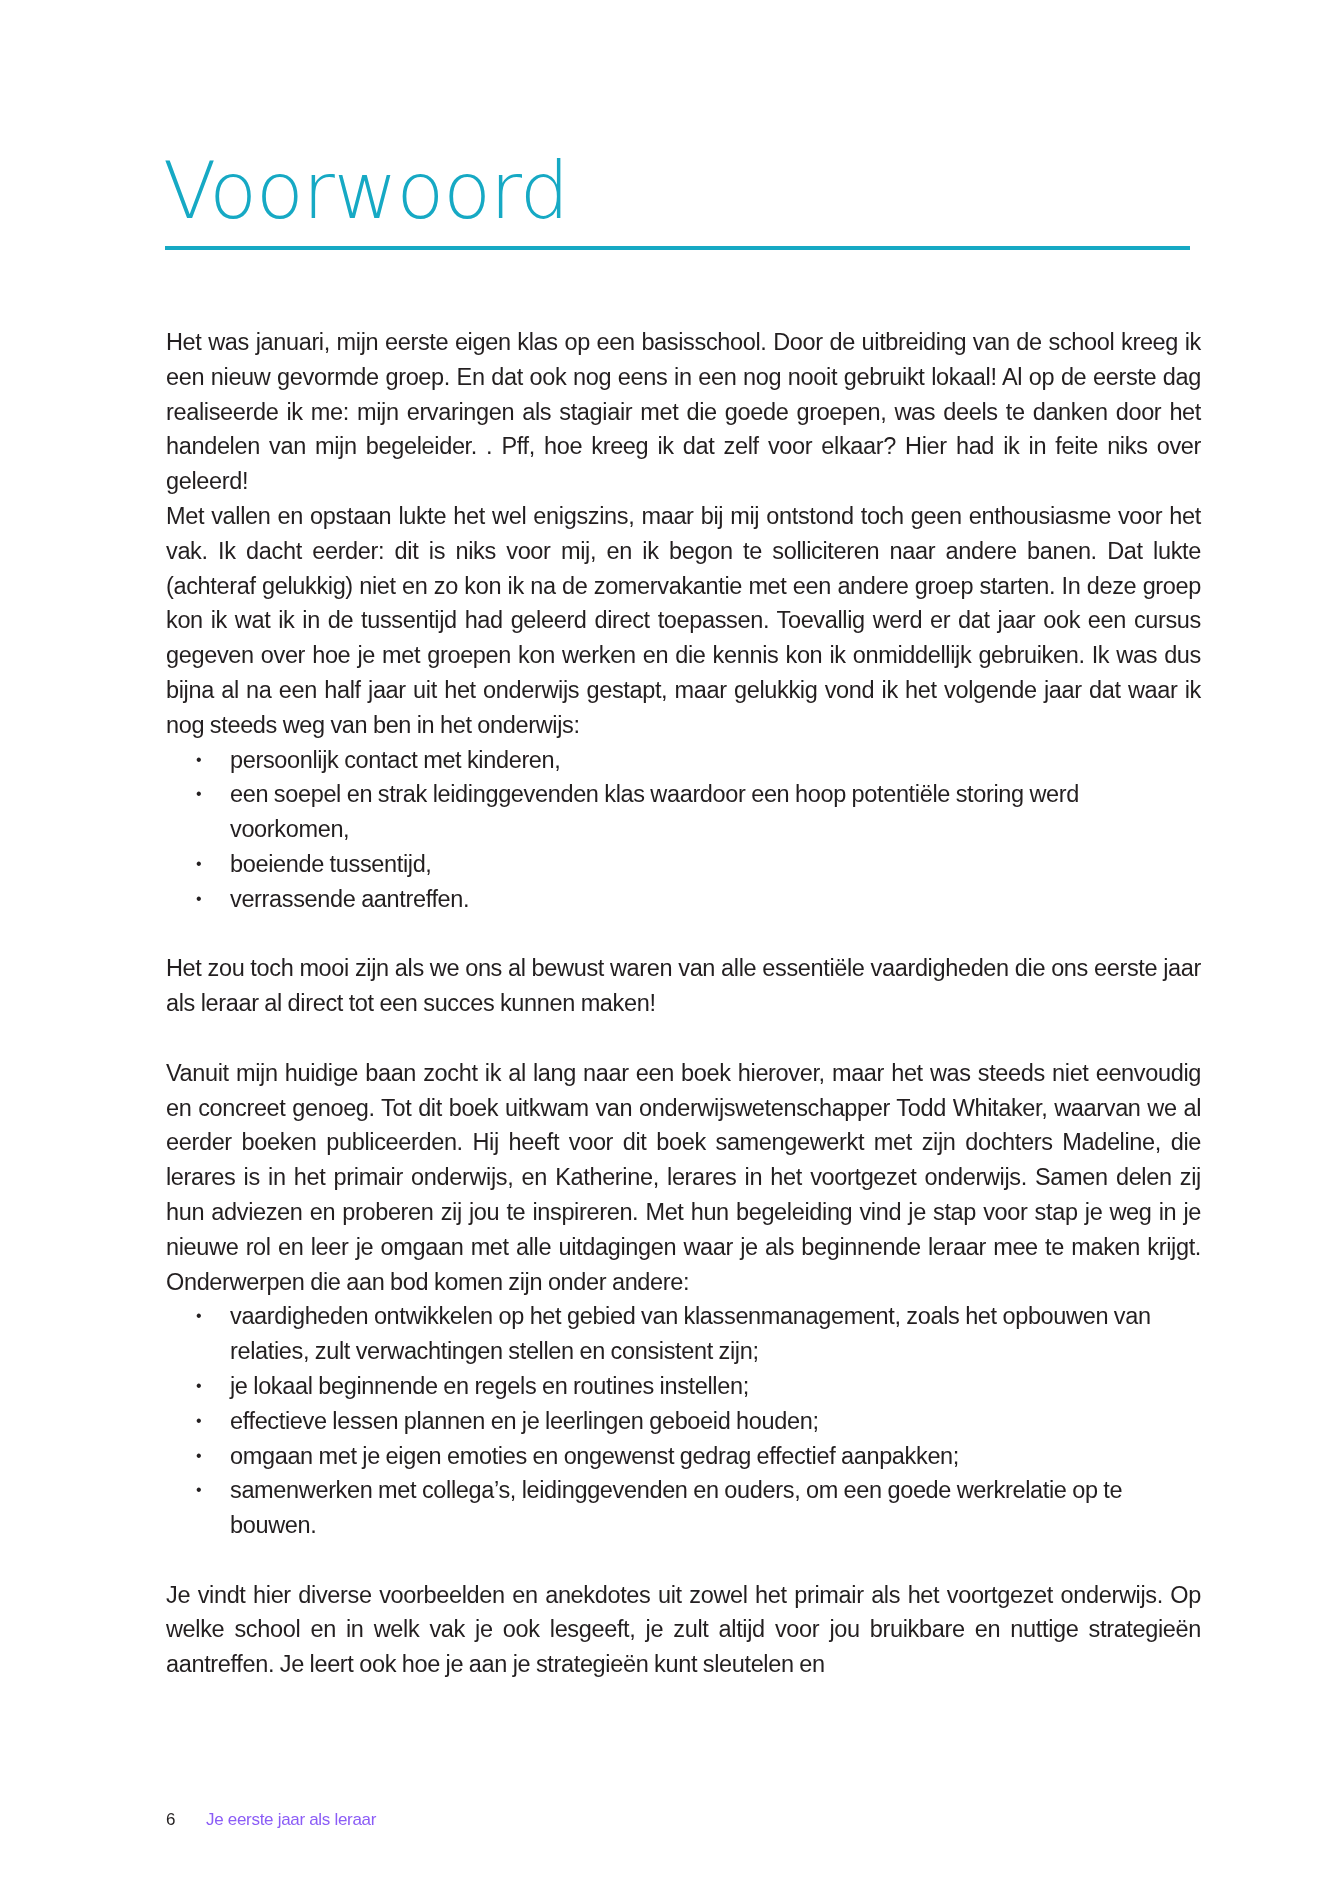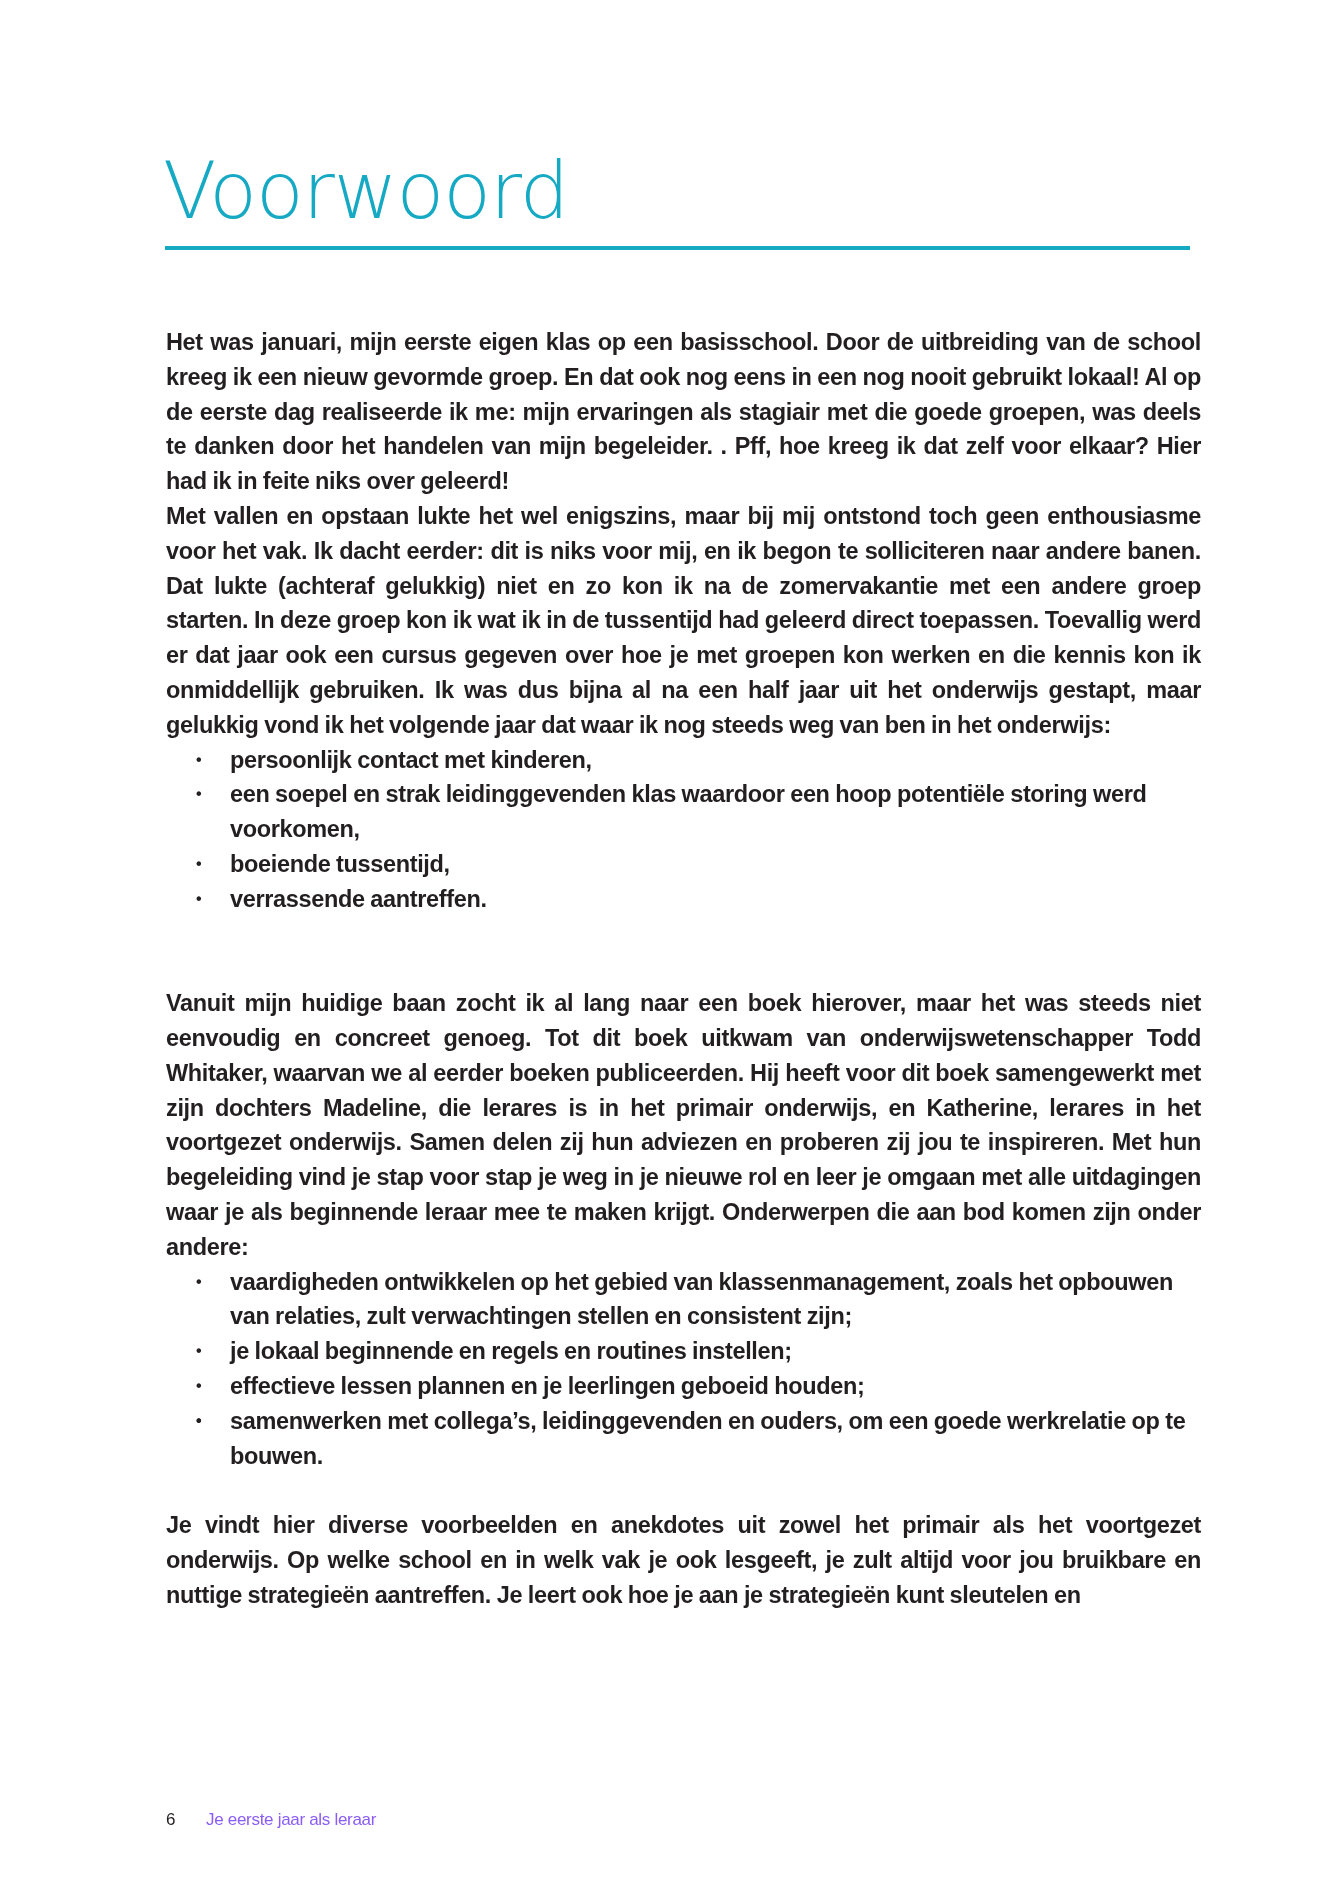--- a/index.html
+++ b/index.html
@@ -44,21 +44,20 @@
   }
   .body {
     position: absolute;
     left: 158px;
     top: 325px;
     width: 1035px;
     font-size: 23.5px;
     line-height: 34.8px;
     letter-spacing: -0.35px;
     word-spacing: -0.5px;
-    font-weight: bold;
   }
   .body p {
     margin: 0;
     text-align: justify;
     text-align-last: left;
   }
   .gap {
     height: 34.8px;
   }
   .body ul {
@@ -105,27 +104,28 @@
   <div class="body">
     <p>Het was januari, mijn eerste eigen klas op een basisschool. Door de uitbreiding van de school kreeg ik een nieuw gevormde groep. En dat ook nog eens in een nog nooit gebruikt lokaal! Al op de eerste dag realiseerde ik me: mijn ervaringen als stagiair met die goede groepen, was deels te danken door het handelen van mijn begeleider. . Pff, hoe kreeg ik dat zelf voor elkaar? Hier had ik in feite niks over geleerd!</p>
     <p>Met vallen en opstaan lukte het wel enigszins, maar bij mij ontstond toch geen enthousiasme voor het vak. Ik dacht eerder: dit is niks voor mij, en ik begon te solliciteren naar andere banen. Dat lukte (achteraf gelukkig) niet en zo kon ik na de zomervakantie met een andere groep starten. In deze groep kon ik wat ik in de tussentijd had geleerd direct toepassen. Toevallig werd er dat jaar ook een cursus gegeven over hoe je met groepen kon werken en die kennis kon ik onmiddellijk gebruiken. Ik was dus bijna al na een half jaar uit het onderwijs gestapt, maar gelukkig vond ik het volgende jaar dat waar ik nog steeds weg van ben in het onderwijs:</p>
     <ul>
       <li><span class="bullet">•</span><span>persoonlijk contact met kinderen,</span></li>
       <li><span class="bullet">•</span><span>een soepel en strak leidinggevenden klas waardoor een hoop potentiële storing werd voorkomen,</span></li>
       <li><span class="bullet">•</span><span>boeiende tussentijd,</span></li>
       <li><span class="bullet">•</span><span>verrassende aantreffen.</span></li>
     </ul>
     <div class="gap"></div>
+    <p>Het zou toch mooi zijn als we ons al bewust waren van alle essentiële vaardigheden die ons eerste jaar als leraar al direct tot een succes kunnen maken!</p>
     <div class="gap"></div>
     <p>Vanuit mijn huidige baan zocht ik al lang naar een boek hierover, maar het was steeds niet eenvoudig en concreet genoeg. Tot dit boek uitkwam van onderwijswetenschapper Todd Whitaker, waarvan we al eerder boeken publiceerden. Hij heeft voor dit boek samengewerkt met zijn dochters Madeline, die lerares is in het primair onderwijs, en Katherine, lerares in het voortgezet onderwijs. Samen delen zij hun adviezen en proberen zij jou te inspireren.  Met hun begeleiding vind je stap voor stap je weg in je nieuwe rol en leer je omgaan met alle uitdagingen waar je als beginnende leraar mee te maken krijgt.  Onderwerpen die aan bod komen zijn onder andere:</p>
     <ul>
       <li><span class="bullet">•</span><span>vaardigheden ontwikkelen op het gebied van klassenmanagement, zoals het opbouwen van relaties, zult verwachtingen stellen en consistent zijn;</span></li>
       <li><span class="bullet">•</span><span>je lokaal beginnende en regels en routines instellen;</span></li>
       <li><span class="bullet">•</span><span>effectieve lessen plannen en je leerlingen geboeid houden;</span></li>
-      <li><span class="bullet">•</span></li>
+      <li><span class="bullet">•</span><span>omgaan met je eigen emoties en ongewenst gedrag effectief aanpakken;</span></li>
       <li><span class="bullet">•</span><span>samenwerken met collega’s, leidinggevenden en ouders, om een goede werkrelatie op te bouwen.</span></li>
     </ul>
     <div class="gap"></div>
     <p>Je vindt hier diverse voorbeelden en anekdotes uit zowel het primair als het voortgezet onderwijs. Op welke school en in welk vak je ook lesgeeft, je zult altijd voor jou bruikbare en nuttige strategieën aantreffen. Je leert ook hoe je aan je strategieën kunt sleutelen en</p>
   </div>
 
   <div class="footer">
     <span class="page-num">6</span><span class="running-title">Je eerste jaar als leraar</span>
   </div>
 

